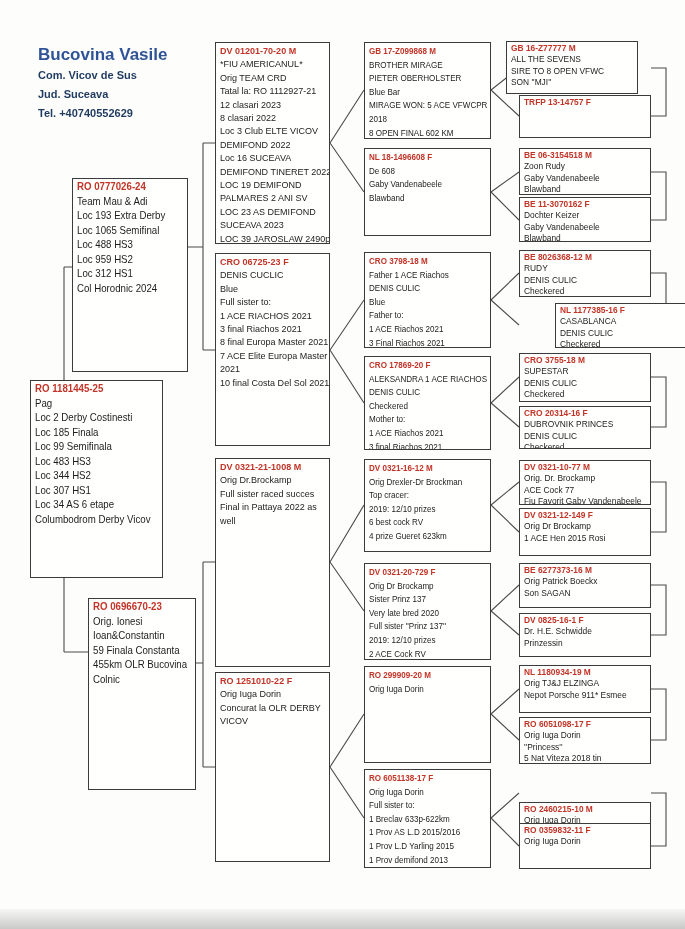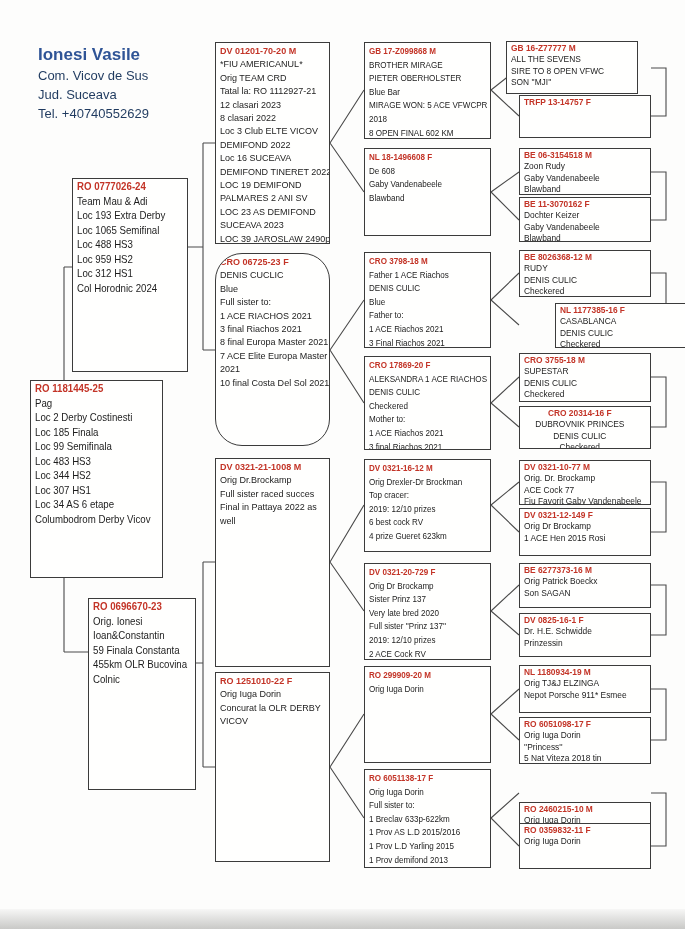--- a/index.html
+++ b/index.html
@@ -1,21 +1,21 @@
 <!DOCTYPE html>
 <html style="--ring-red: #c33427; --owner-name: #2f5496; --owner-text: #1f3a5f;"><head>
 <meta charset="utf-8">
 <style>
   html,body{margin:0;padding:0;background:#ffffff;}
   .page{position:relative;width:685px;height:929px;background:#fdfdfc;overflow:hidden;
         font-family:"Liberation Sans",sans-serif;color:#1c1c1c;}
   svg.connectors{position:absolute;left:0;top:0;pointer-events:none;}
   .owner{position:absolute;left:38px;top:44px;}
   .owner-name{font-size:17px;font-weight:bold;color:var(--owner-name,#2f5496);line-height:22px;}
-  .owner-line{font-size:13px;font-weight:normal;color:var(--owner-text,#1f3a5f);line-height:19px;}
+  .owner-line{font-size:11px;font-weight:bold;color:var(--owner-text,#1f3a5f);line-height:19px;}
   .box{position:absolute;box-sizing:border-box;border:1.6px solid #3b3b3b;background:#fffffe;
        padding:1px 2px 1px 4px;overflow:hidden;}
   .bid{font-weight:700;color:var(--ring-red,#c33427);white-space:nowrap;}
   .ln{white-space:nowrap;}
   .bid,.ln{display:block;transform-origin:0 50%;}
   .c1 .bid,.c1 .ln{font-size:10.2px;line-height:14.5px;transform:scaleX(.95);}
   .c2 .bid,.c2 .ln{font-size:9.8px;line-height:13.4px;transform:scaleX(.92);}
   .c3 .bid,.c3 .ln{font-size:9.5px;line-height:13.6px;transform:scaleX(.85);}
   .c4 .bid,.c4 .ln{font-size:9.3px;line-height:11.4px;transform:scaleX(.90);}
   .scan-band{position:absolute;left:0;right:0;bottom:0;height:20px;
@@ -42,21 +42,21 @@
              M491 611 L519 585 M491 611 L519 635
              M491 714 L519 689 M491 714 L519 740
              M491 818 L519 793 M491 818 L519 846" fill="none" stroke="#4a4a4a" stroke-width="1.1"></path>
     <path d="M651 68 H666 V116 H651 M651 172 H666 V220 H651
              M651 273 H666 V325 H651 M651 377 H666 V427 H651
              M651 482 H666 V532 H651 M651 585 H666 V635 H651
              M651 689 H666 V740 H651 M651 793 H666 V846 H651" fill="none" stroke="#4a4a4a" stroke-width="1.1"></path>
   </svg>
 
   <header class="owner">
-    <div class="owner-name">Ionesi Vasile</div>
+    <div class="owner-name">Bucovina Vasile</div>
     <div class="owner-line">Com. Vicov de Sus</div>
     <div class="owner-line">Jud. Suceava</div>
     <div class="owner-line">Tel. +40740552629</div>
   </header>
 
   <div class="box c1" style="left:72px;top:178px;width:116px;height:194px;">
     <span class="bid">RO 0777026-24</span>
     <div>
         <div class="ln">Team Mau &amp; Adi</div>
         <div class="ln">Loc 193 Extra Derby</div>
@@ -104,21 +104,21 @@
         <div class="ln">DEMIFOND 2022</div>
         <div class="ln">Loc 16 SUCEAVA</div>
         <div class="ln">DEMIFOND TINERET 2022</div>
         <div class="ln">LOC 19 DEMIFOND</div>
         <div class="ln">PALMARES 2 ANI SV</div>
         <div class="ln">LOC 23 AS DEMIFOND</div>
         <div class="ln">SUCEAVA 2023</div>
         <div class="ln">LOC 39 JAROSLAW 2490p</div>
       </div>
   </div>
-  <div class="box c2" style="left:215px;top:253px;width:115px;height:193px;border-radius:27px;">
+  <div class="box c2" style="left:215px;top:253px;width:115px;height:193px;">
     <span class="bid">CRO 06725-23 F</span>
     <div>
         <div class="ln">DENIS CUCLIC</div>
         <div class="ln">Blue</div>
         <div class="ln">Full sister to:</div>
         <div class="ln">1 ACE RIACHOS 2021</div>
         <div class="ln">3 final Riachos 2021</div>
         <div class="ln">8 final Europa Master 2021</div>
         <div class="ln">7 ACE Elite Europa Master</div>
         <div class="ln">2021</div>
@@ -267,21 +267,21 @@
       </div>
   </div>
   <div class="box c4" style="left:519px;top:353px;width:132px;height:49px;">
     <span class="bid">CRO 3755-18 M</span>
     <div>
         <div class="ln">SUPESTAR</div>
         <div class="ln">DENIS CULIC</div>
         <div class="ln">Checkered</div>
       </div>
   </div>
-  <div class="box c4" style="left:519px;top:406px;width:132px;height:43px;text-align:center;">
+  <div class="box c4" style="left:519px;top:406px;width:132px;height:43px;">
     <span class="bid">CRO 20314-16 F</span>
     <div>
         <div class="ln">DUBROVNIK PRINCES</div>
         <div class="ln">DENIS CULIC</div>
         <div class="ln">Checkered</div>
       </div>
   </div>
   <div class="box c4" style="left:519px;top:460px;width:132px;height:45px;">
     <span class="bid">DV 0321-10-77 M</span>
     <div>

